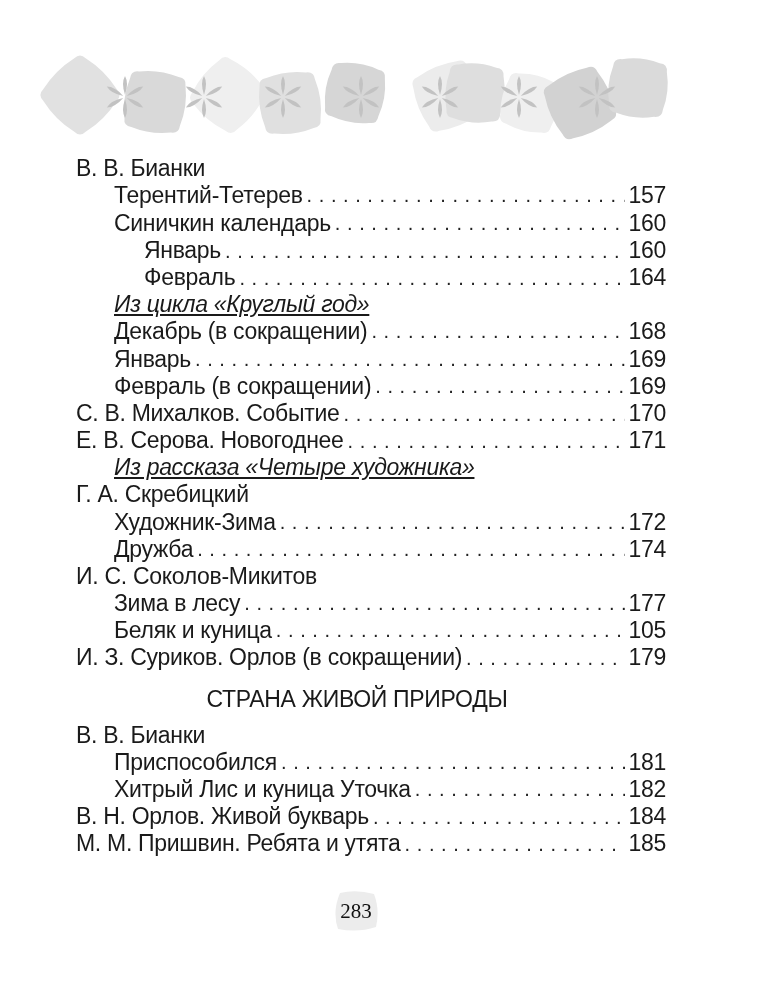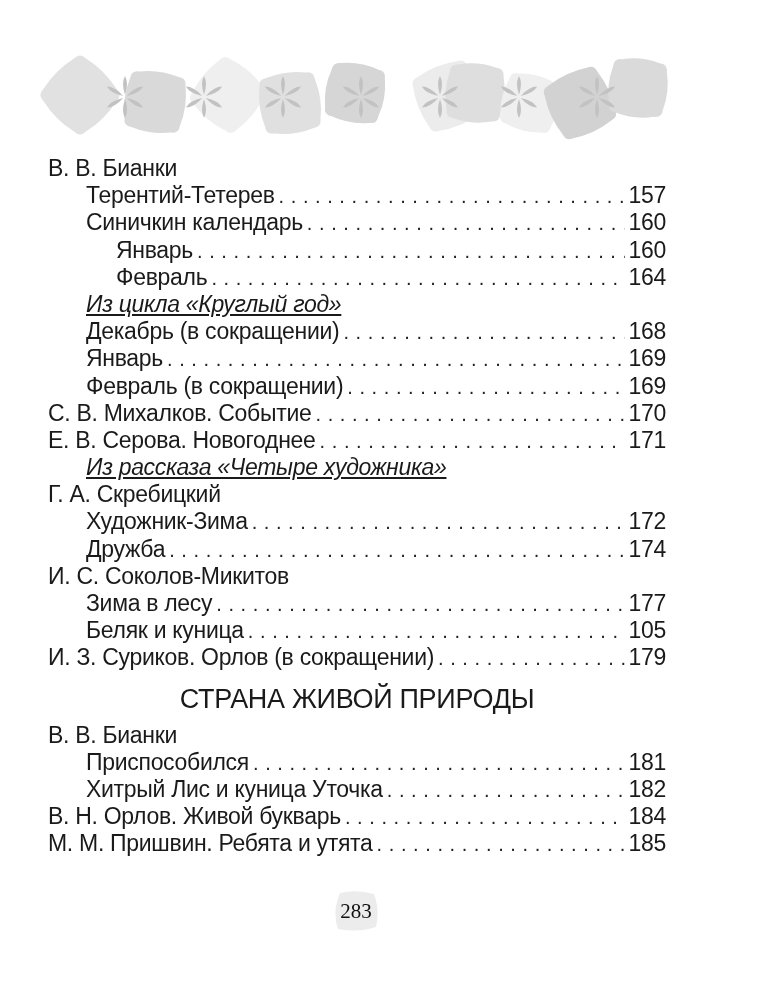--- a/index.html
+++ b/index.html
@@ -6,32 +6,32 @@
   body {
     width:768px; height:1000px; background:#ffffff; position:relative; overflow:hidden;
     font-family: "Liberation Sans", "DejaVu Sans", sans-serif; color:#1a1a1a;
   }
   .ornament { position:absolute; left:0; top:40px; width:768px; height:110px; }
   .toc { position:absolute; left:48px; top:155px; width:618px; }
   .row {
     display:flex; align-items:baseline; height:27.2px; font-size:23px; line-height:27px;
     letter-spacing:-0.3px; white-space:nowrap;
   }
-  .row.l1 { padding-left:38px; }
+  .row.l1 { padding-left:38px;align-items:flex-end; }
   .row.l2 { padding-left:68px; }
-  .row .title { flex:0 0 auto; }
+  .row .title { flex:0 0 auto;margin-left:28px; }
   .row .title.italic { font-style:italic;text-decoration:underline; }
   .row .leader {
     flex:1 1 auto; overflow:hidden; margin:0 4px 0 4px; color:#222;
     letter-spacing:6.6px; font-size:20px;
   }
   .row .page { flex:0 0 auto; text-align:right; }
   .section-heading {
     height:44px; display:flex; align-items:center; justify-content:center;
-    font-size:27px; letter-spacing:-0.3px; padding-top:6px;
+    font-size:23px; letter-spacing:-0.3px; padding-top:6px;
   }
   .page-number-badge {
     position:absolute; left:332px; top:890px; width:48px; height:42px;
     display:flex; align-items:center; justify-content:center;
   }
   .page-number-badge svg { position:absolute; left:0; top:0; }
   .page-number-badge span {
     position:relative; font-family:"Liberation Serif", "DejaVu Serif", serif; font-size:21px; color:#111;
   }
 </style>

